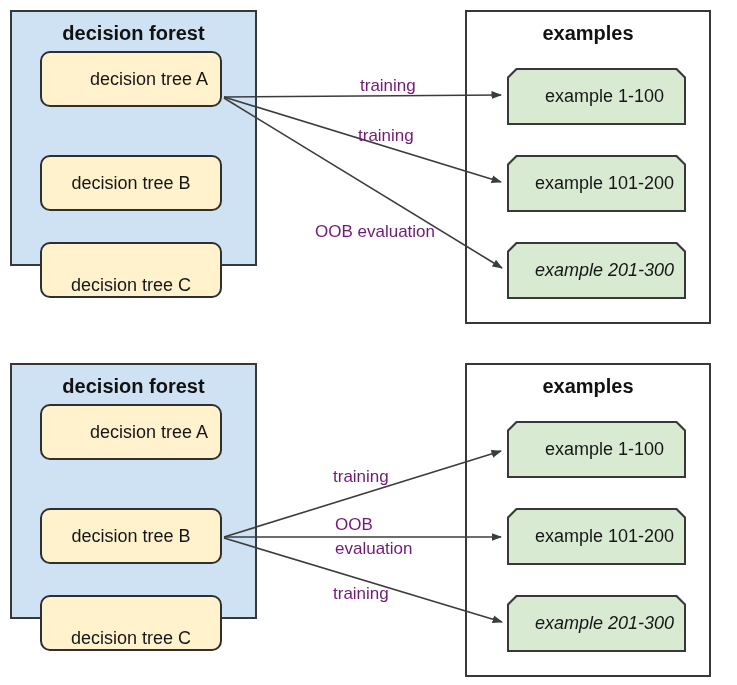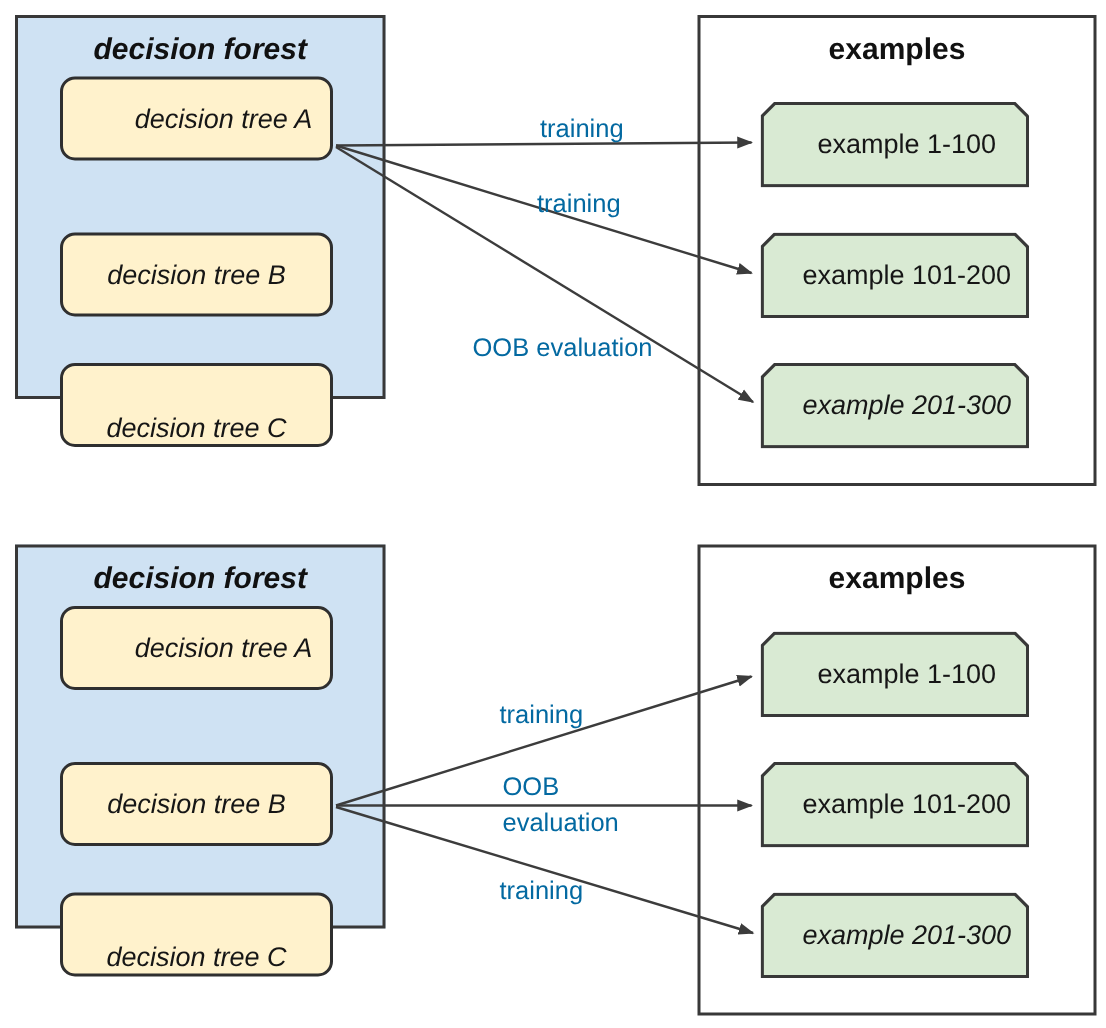--- a/index.html
+++ b/index.html
@@ -6,24 +6,24 @@
   #page {
     position:relative; width:737px; height:685px; background:#ffffff;
     font-family:"Liberation Sans", sans-serif; color:#161616; overflow:hidden;
   }
   .panel { position:absolute; left:0; width:737px; height:314px; }
   #panel-1 { top:10px; }
   #panel-2 { top:363px; }
 
   .forest-box {
     position:absolute; left:10px; top:0; width:247px; height:256px;
-    background:#cfe2f3; border:2px solid #383838; box-sizing:border-box;font-style:italic;
+    background:#cfe2f3; border:2px solid #383838; box-sizing:border-box;
   }
   .examples-box {
-    position:absolute; left:465px; top:0; width:266px; height:314px;
+    position:absolute; left:465px; top:0; width:246px; height:314px;
     background:#ffffff; border:2px solid #383838; box-sizing:border-box;
   }
   .box-title {
     position:absolute; top:9px; left:0; right:0; text-align:center;
     font-size:20px; font-weight:bold; color:#111111; line-height:24px;
   }
   .tree-node {
     position:absolute; left:28px; width:182px; height:56px;
     background:#fff2cc; border:2px solid #2f2f2f; border-radius:10px;
     box-sizing:border-box; display:flex; align-items:center; justify-content:center;
@@ -42,21 +42,21 @@
     clip-path:polygon(8px 0, calc(100% - 8px) 0, 100% 8px, 100% 100%, 0 100%, 0 8px);
     background:#d9ead3; display:flex; align-items:center; justify-content:center;
     font-size:18px;
     padding-left:16px;
   }
 
   svg.arrows { position:absolute; left:0; top:0; width:737px; height:314px; pointer-events:none; }
   svg.arrows line { stroke:#3c3c3c; stroke-width:1.6; }
 
   .arrow-label {
-    position:absolute; font-size:17px; line-height:20px; white-space:nowrap; color:#0369a1;
+    position:absolute; font-size:17px; line-height:20px; white-space:nowrap; color:#701a75;
   }
   .two-line { white-space:normal; width:88px; line-height:24px; }
 
   
   #panel-1 .a0 { left:360px; top:66px; }
   #panel-1 .a1 { left:358px; top:116px; }
   #panel-1 .a2 { left:315px; top:212px; }
   #panel-2 .a0 { left:333px; top:104px; }
   #panel-2 .a1 { left:335px; top:150px; }
   #panel-2 .a2 { left:333px; top:221px; }

